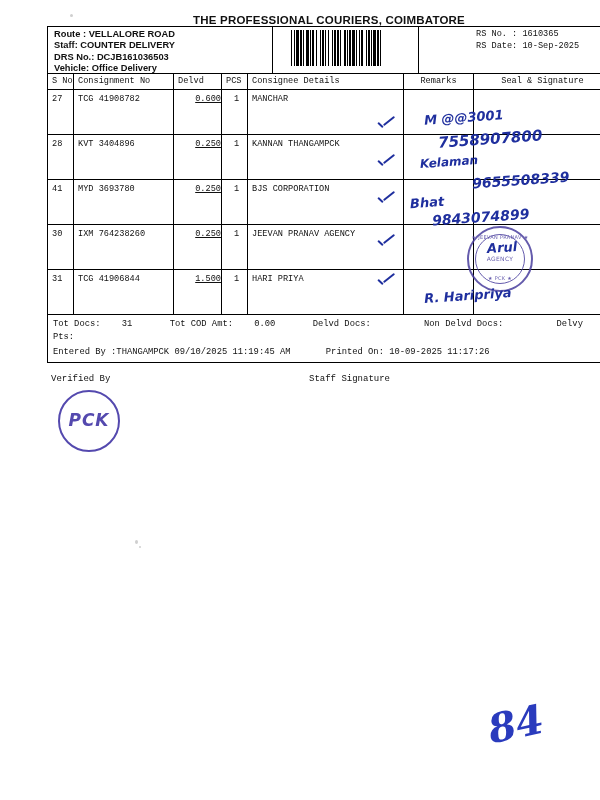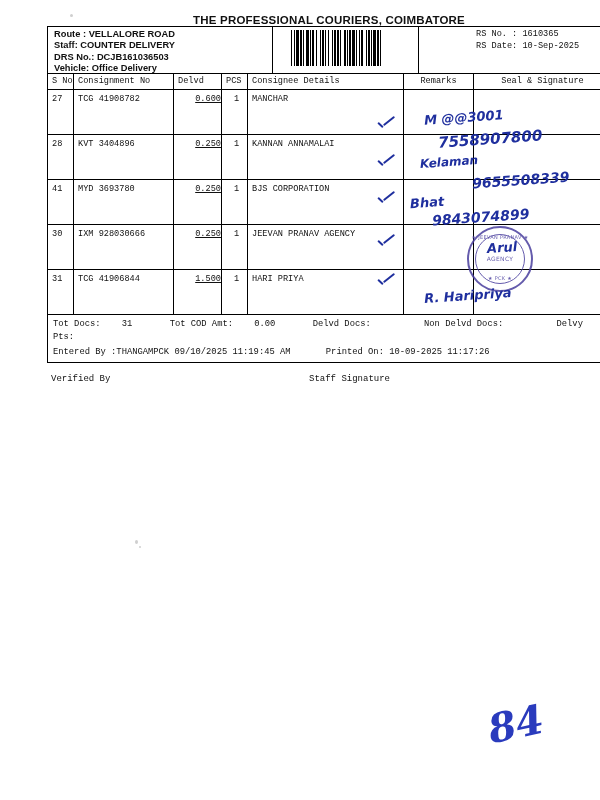--- a/index.html
+++ b/index.html
@@ -361,36 +361,36 @@
           <td class="pcs">1</td>
           <td>MANCHAR</td>
           <td></td>
           <td></td>
         </tr>
         <tr>
           <td class="num">28</td>
           <td>KVT 3404896</td>
           <td class="wt">0.250</td>
           <td class="pcs">1</td>
-          <td>KANNAN ANNAMALAI</td>
+          <td>KANNAN THANGAMPCK</td>
           <td></td>
           <td></td>
         </tr>
         <tr>
           <td class="num">41</td>
           <td>MYD 3693780</td>
           <td class="wt">0.250</td>
           <td class="pcs">1</td>
           <td>BJS CORPORATION</td>
           <td></td>
           <td></td>
         </tr>
         <tr>
           <td class="num">30</td>
-          <td>IXM 928030666</td>
+          <td>IXM 764238260</td>
           <td class="wt">0.250</td>
           <td class="pcs">1</td>
           <td>JEEVAN PRANAV AGENCY</td>
           <td></td>
           <td></td>
         </tr>
         <tr>
           <td class="num">31</td>
           <td>TCG 41906844</td>
           <td class="wt">1.500</td>
@@ -444,19 +444,22 @@
     <div class="inner"></div>
     <div class="txt" style="top:6px;">★ JEEVAN PRANAV ★</div>
     <div class="txt" style="top:27px; font-size:6px;">AGENCY</div>
     <div class="txt" style="top:47px;">★ PCK ★</div>
   </div>
   <div class="ink ink-text" style="left:487px; top:240px; font-size:13px;">Arul</div>
 
   <div class="tick" style="left:376px; top:277px;"></div>
   <div class="ink ink-text" style="left:424px; top:288px; font-size:13px;">R. Haripriya</div>
 
+  <div class="pck-stamp" style="left:58px; top:390px;">
+    <div class="pck-label">PCK</div>
+  </div>
 
   <div class="big-num" style="left:488px; top:700px;">84</div>
 
   <div class="speck" style="left:70px; top:14px; width:3px; height:3px;"></div>
   <div class="speck" style="left:135px; top:540px; width:3px; height:4px;"></div>
   <div class="speck" style="left:139px; top:546px; width:2px; height:2px;"></div>
 </div>
 
 </body></html>

